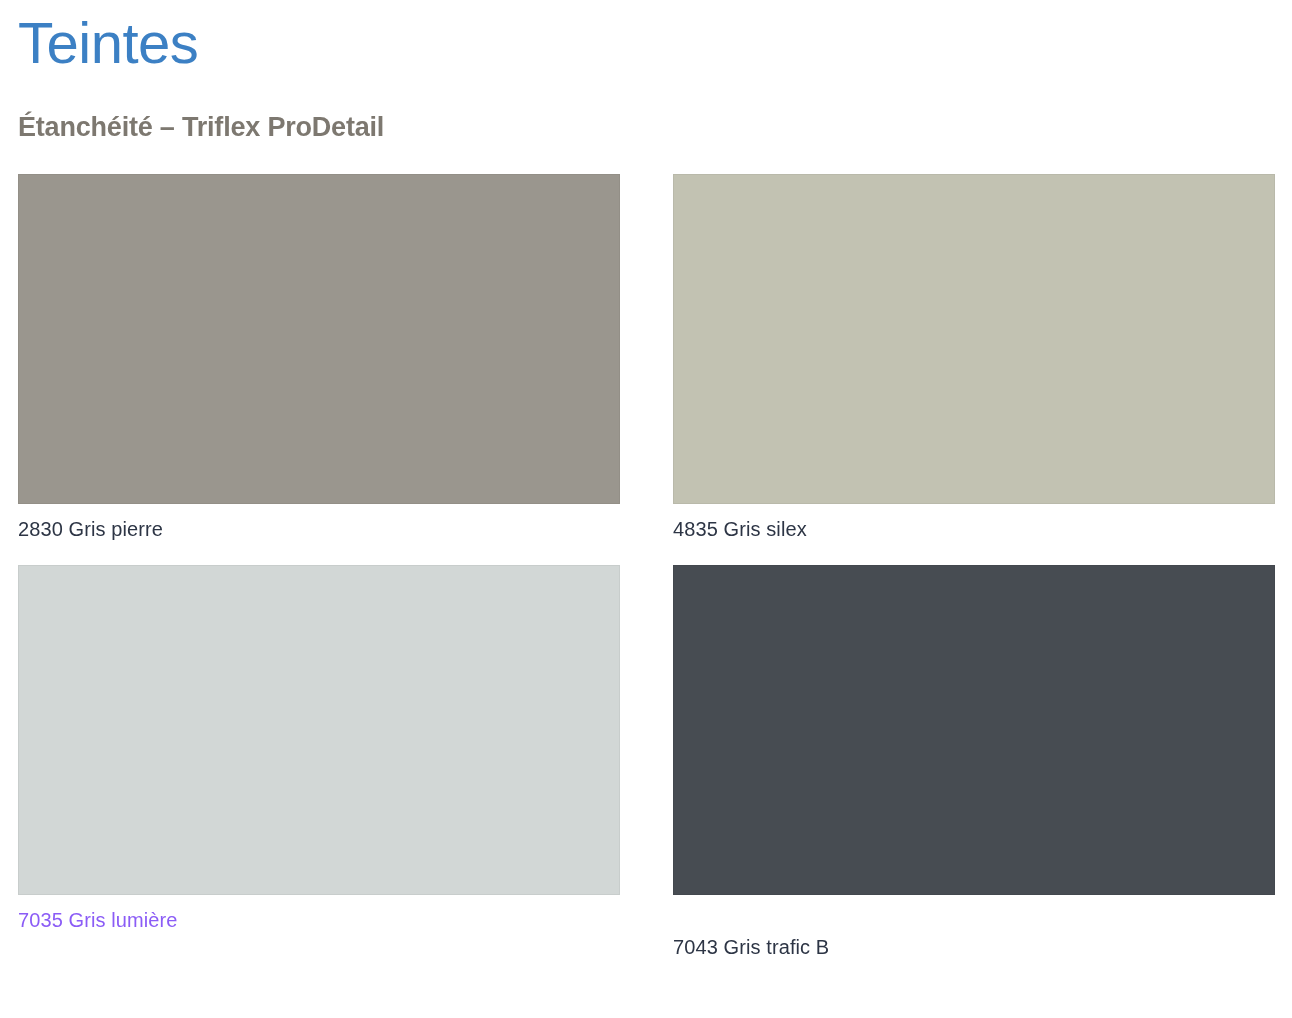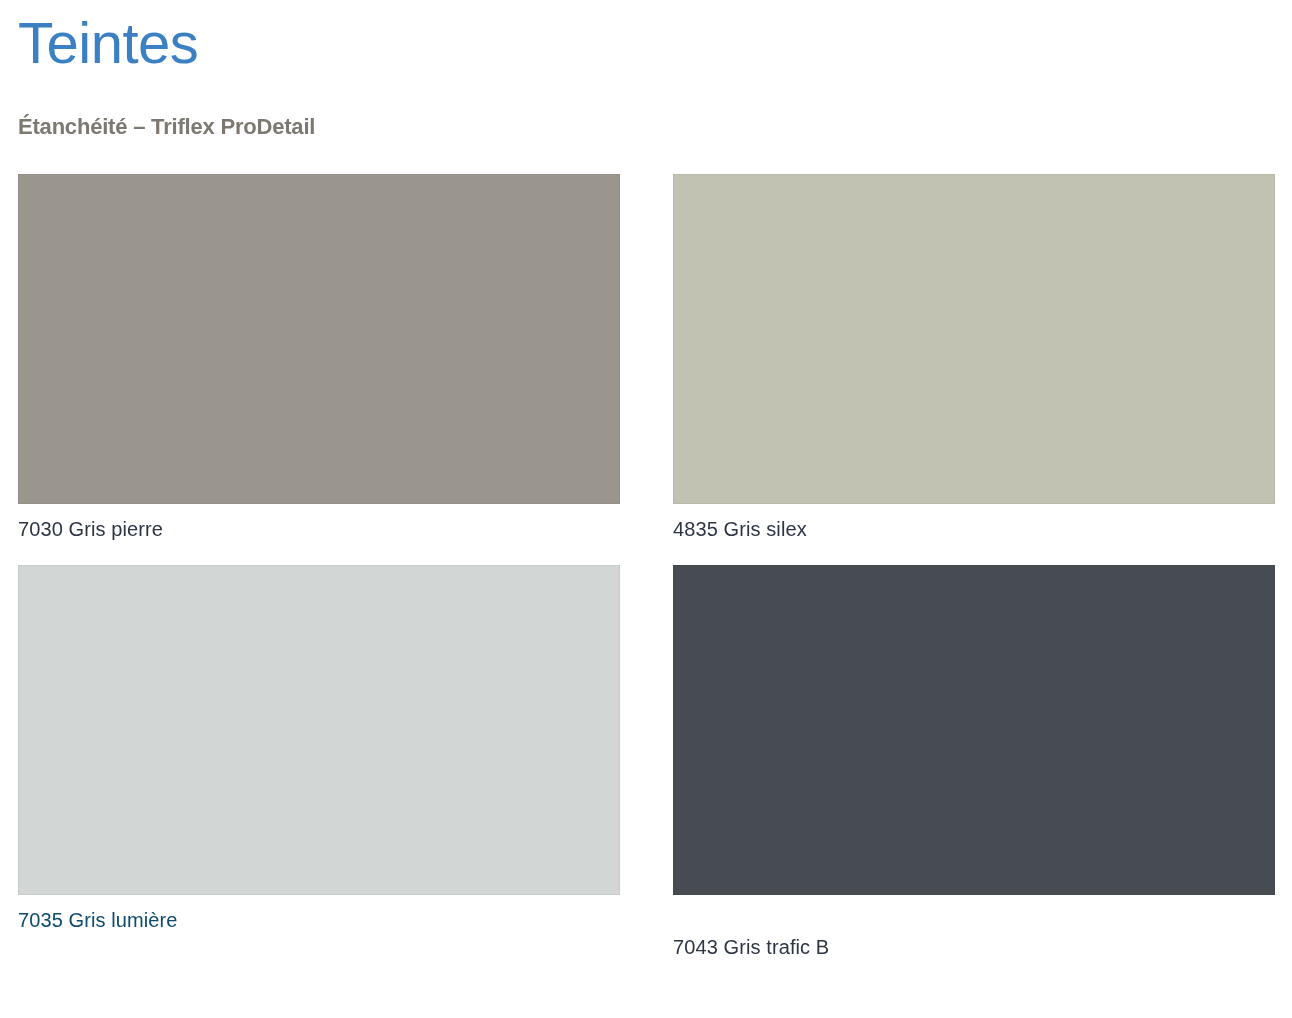--- a/index.html
+++ b/index.html
@@ -32,21 +32,21 @@
     line-height: 74px;
     font-weight: 400;
     letter-spacing: -0.5px;
     color: #3c80c4;
     white-space: nowrap;
   }
 
   .page-subtitle {
     margin: 0;
     padding-top: 28px;
-    font-size: 22px;
+    font-size: 27px;
     line-height: 38px;
     font-weight: 700;
     letter-spacing: -0.2px;
     color: #7d7870;
     white-space: nowrap;
   }
 
   
   .swatch-grid {
     margin-top: 28px;
@@ -84,31 +84,31 @@
 <div class="page">
 
   <h1 class="page-title" style="color: rgb(60, 128, 196);">Teintes</h1>
 
   <h2 class="page-subtitle" style="color: rgb(125, 120, 112);">Étanchéité – Triflex ProDetail</h2>
 
   <div class="swatch-grid">
 
     <div class="swatch-card">
       <span class="swatch-chip" style="background-color: rgb(154, 150, 142);"></span>
-      <span class="swatch-caption" style="color: rgb(45, 53, 69);">7030 Gris pierre</span>
+      <span class="swatch-caption" style="color: rgb(45, 53, 69);">2830 Gris pierre</span>
     </div>
 
     <div class="swatch-card">
       <span class="swatch-chip" style="background-color: rgb(194, 194, 178);"></span>
       <span class="swatch-caption" style="color: rgb(45, 53, 69);">4835 Gris silex</span>
     </div>
 
     <div class="swatch-card">
       <span class="swatch-chip" style="background-color: rgb(210, 215, 214);"></span>
-      <span class="swatch-caption" style="color: #0c4a6e;">7035 Gris lumière</span>
+      <span class="swatch-caption" style="color: #8b5cf6;">7035 Gris lumière</span>
     </div>
 
     <div class="swatch-card">
       <span class="swatch-chip" style="background-color: rgb(71, 76, 82);"></span>
       <span class="swatch-caption" style="color: rgb(45, 53, 69); margin-top: 40px;">7043 Gris trafic B</span>
     </div>
 
   </div>
 </div>
 

